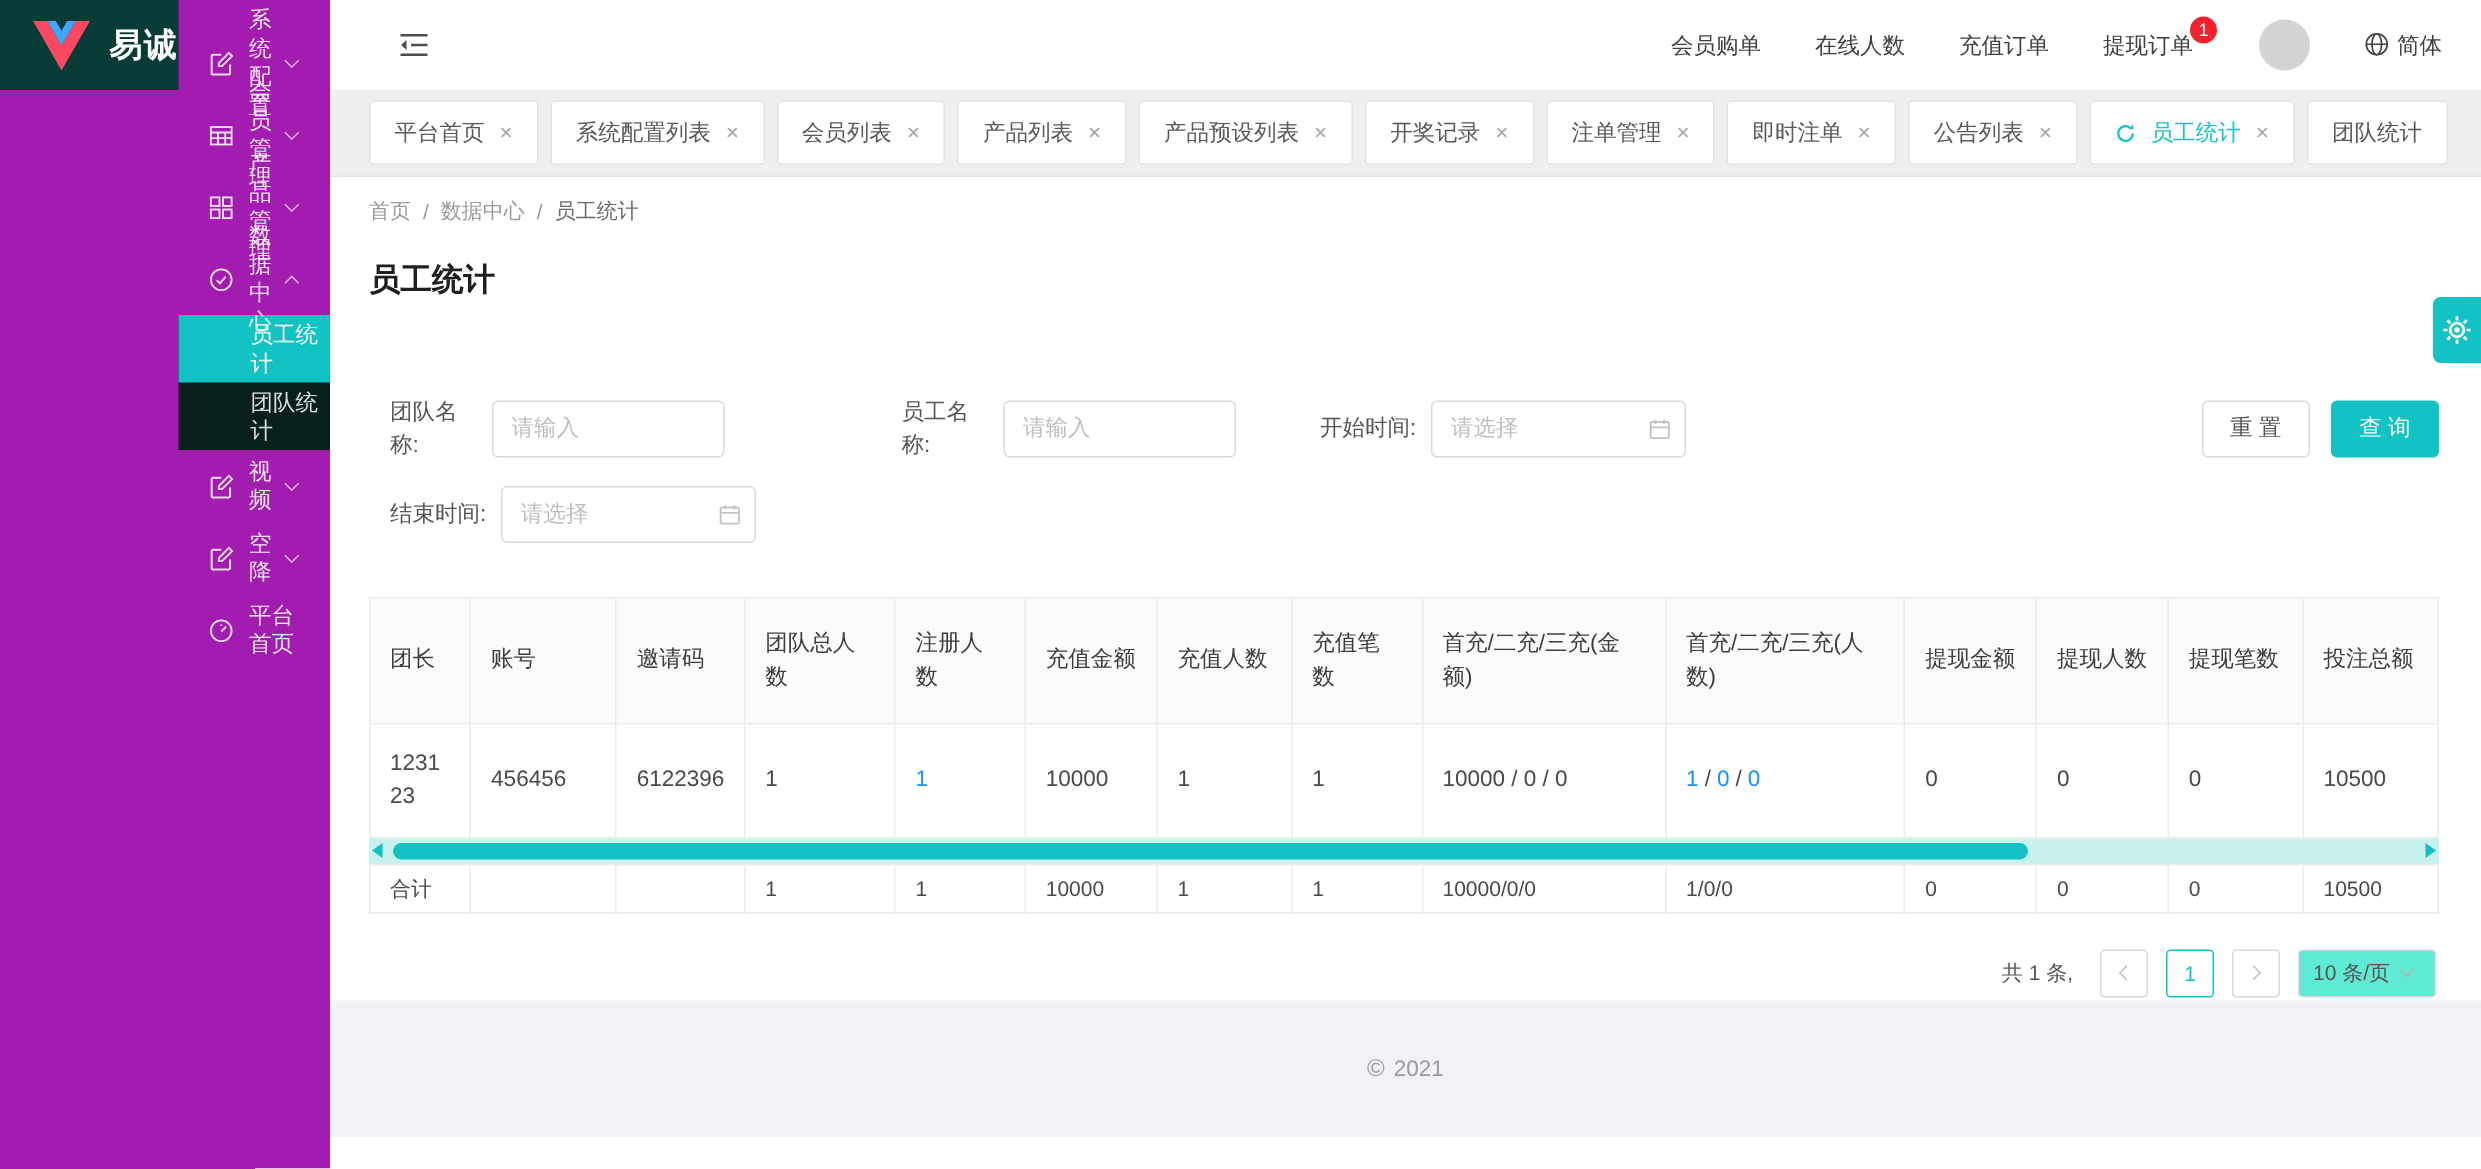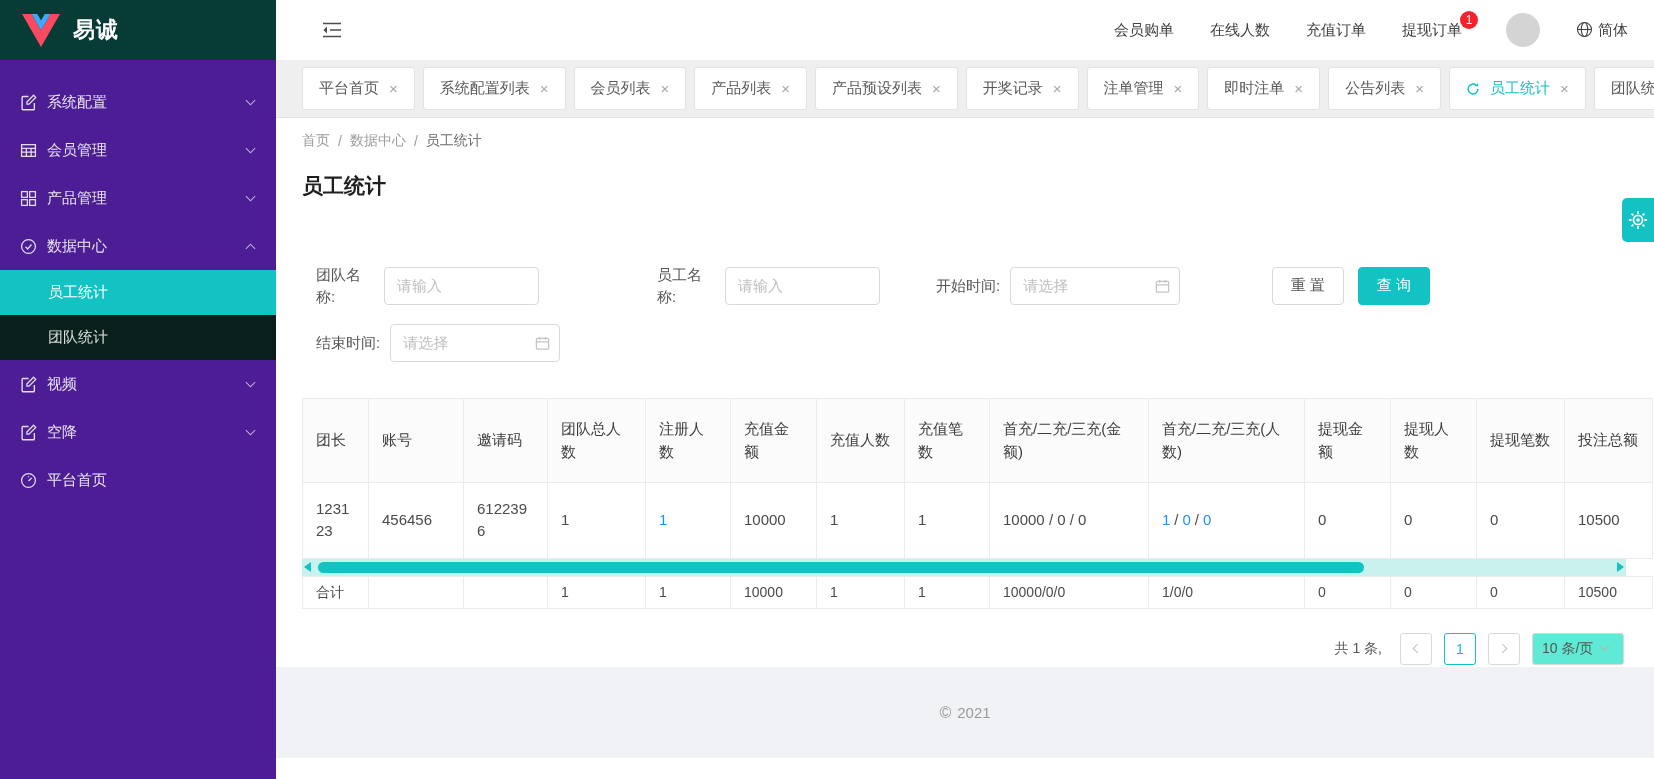--- a/index.html
+++ b/index.html
@@ -1,21 +1,21 @@
 <!DOCTYPE html>
 <html><head>
 <meta charset="utf-8">
 <style>
   * { box-sizing: border-box; margin: 0; padding: 0; }
   html,body { width:1654px; height:779px; overflow:hidden; background:#fff;
     font-family:"Liberation Sans","DejaVu Sans",sans-serif; }
   .app { display:flex; width:1654px; height:779px; position:relative; }
 
   
-  .sidebar { width:276px; flex-shrink:0; background:#4c1d95; display:flex; flex-direction:column; }
+  .sidebar { width:220px; flex-shrink:0; background:#a21caf; display:flex; flex-direction:row; }
   .logo-bar { height:60px; background:#073b36; display:flex; align-items:center; padding-left:22px; gap:13px; flex-shrink:0;}
   .logo-text { color:#fff; font-size:22px; font-weight:bold; letter-spacing:1px; }
   .menu { padding-top:18px; color:rgba(255,255,255,.88); }
   .menu-item { height:48px; display:flex; align-items:center; padding:0 22px 0 20px; font-size:15px; cursor:pointer; }
   .mi-icon { width:17px; height:17px; margin-right:10px; display:inline-flex; color:rgba(255,255,255,.85); flex-shrink:0;}
   .mi-label { flex:1; }
   .chev { display:inline-block; width:7px; height:7px; border-right:1.5px solid rgba(255,255,255,.65); border-bottom:1.5px solid rgba(255,255,255,.65); }
   .chev.down { transform:rotate(45deg); margin-top:-4px; }
   .chev.up   { transform:rotate(-135deg); margin-top:4px; }
   .submenu { background:#081f1c; }
@@ -52,21 +52,21 @@
   .flabel { font-size:15px; color:#565656; line-height:1.45; }
   .flabel.narrow { width:58px; }
   .flabel.nowrap { white-space:nowrap; }
   .finput { height:38px; width:155px; border:1px solid #d9d9d9; border-radius:4px; padding:0 12px; font-size:15px; color:#333;
             font-family:inherit; outline:none; }
   .finput::placeholder { color:#bfbfbf; }
   .datewrap { position:relative; }
   .datewrap .finput { width:170px; padding-right:32px; }
   .datewrap .cal { position:absolute; right:10px; top:50%; transform:translateY(-50%); display:flex; }
   .fgap1 { width:118px; } .fgap2 { width:56px; }
-  .fbuttons { margin-left:auto; margin-right:196px; display:flex; gap:14px; }
+  .fbuttons { margin-left:auto; display:flex; gap:14px; }
   .btn { height:38px; padding:0 18px; border-radius:4px; font-size:15px; cursor:pointer; font-family:inherit; }
   .btn-reset { background:#fff; border:1px solid #d9d9d9; color:#555; }
   .btn-search { background:#13c2c2; border:1px solid #13c2c2; color:#fff; }
   .frow2 { margin-top:16px; }
 
   
   .table-zone { margin-top:36px; }
   table { width:100%; border-collapse:collapse; table-layout:fixed; }
   th, td { border:1px solid #ebebeb; font-weight:400; text-align:left; padding:12px 13px; font-size:15px;
            word-break:break-all; vertical-align:middle; }

